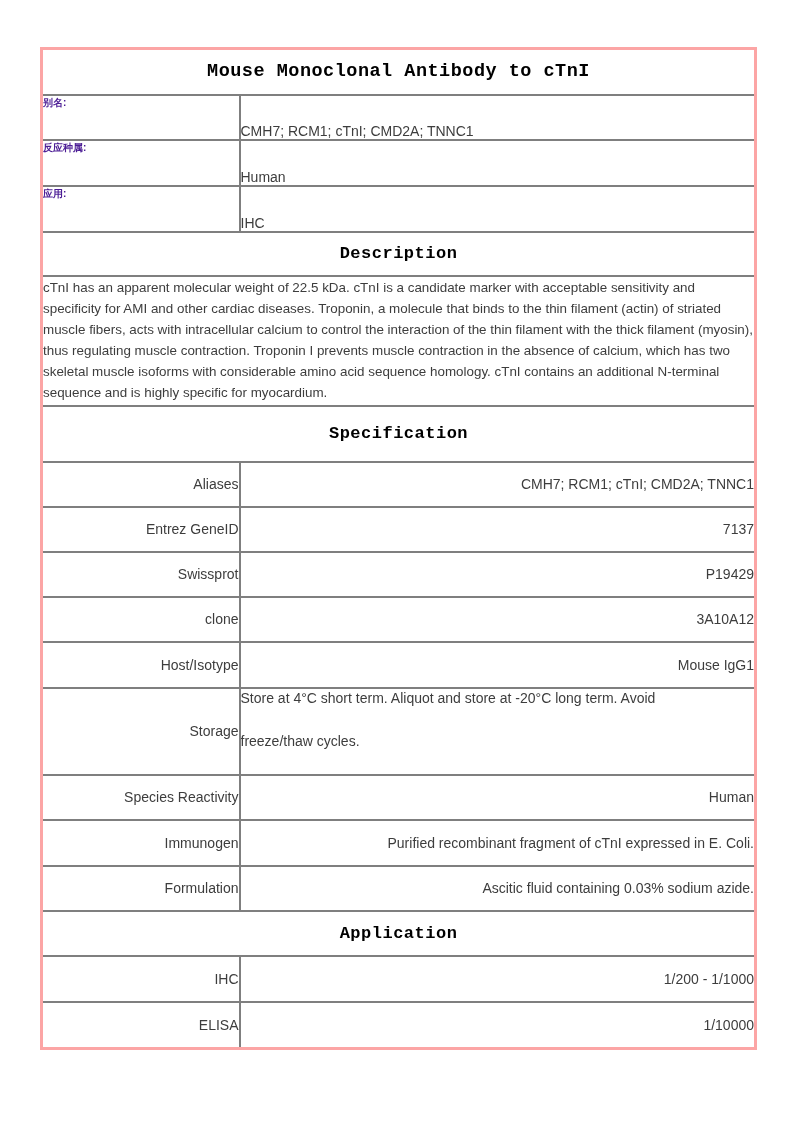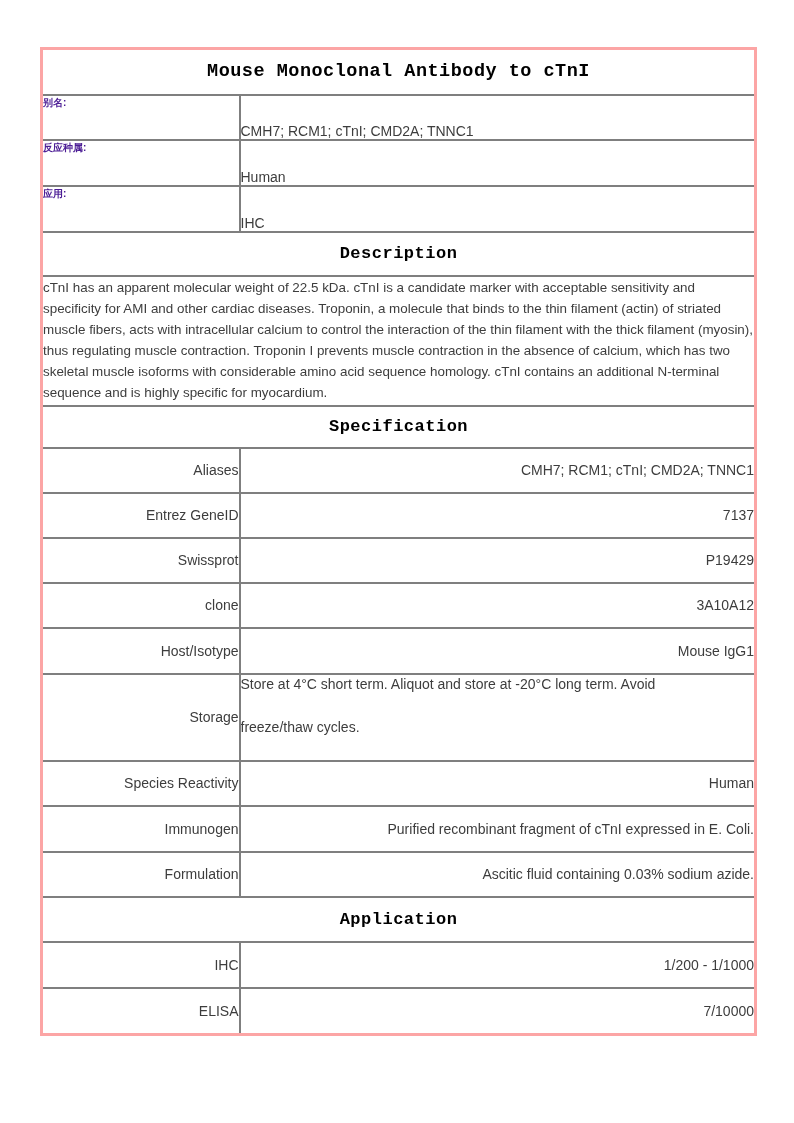--- a/index.html
+++ b/index.html
@@ -31,21 +31,21 @@
     border: 3px solid #fca5a5;
   }
   table.datasheet td {
     border: 2px solid #7f7f7f;
     padding: 0;
     overflow: hidden;
   }
   
   td.col-label { border-right-color: #454545; }
   
-  tr.rh42  { height: 42px; }
+  tr.rh42  { height: 56px; }
   tr.rh44  { height: 44px; }
   tr.rh45  { height: 45px; }
   tr.rh46  { height: 46px; }
   tr.rh47  { height: 47px; }
   tr.rh87  { height: 87px; }
   tr.rh130 { height: 130px; }
 
   
   td.title-cell, td.section-header {
     text-align: center;
@@ -180,17 +180,17 @@
 
     <tr class="rh45">
       <td class="section-header" colspan="2">Application</td>
     </tr>
     <tr class="rh46">
       <td class="col-label spec-label">IHC</td>
       <td class="spec-value">1/200 - 1/1000</td>
     </tr>
     <tr class="rh47">
       <td class="col-label spec-label">ELISA</td>
-      <td class="spec-value">7/10000</td>
+      <td class="spec-value">1/10000</td>
     </tr>
   </tbody>
     </table>
 </div>
 
 </body></html>

